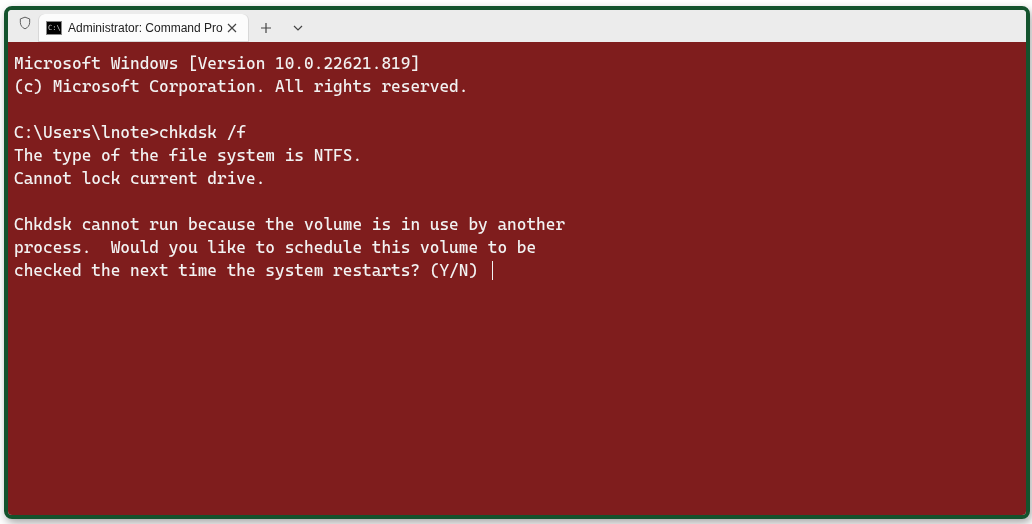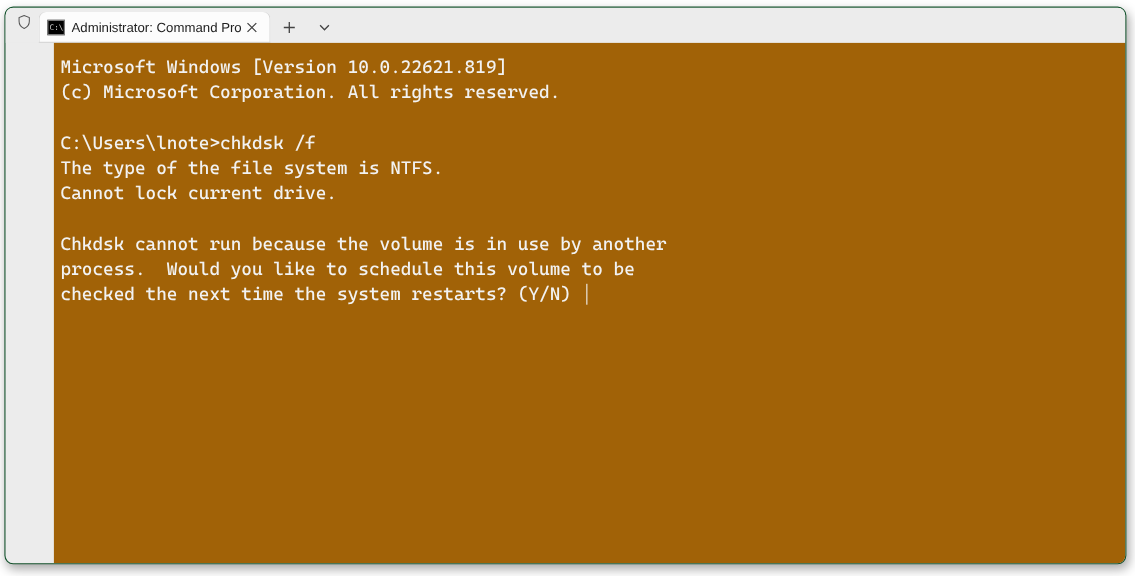--- a/index.html
+++ b/index.html
@@ -8,21 +8,21 @@
     background:#fff;
     font-family:"Segoe UI",Arial,sans-serif;
     position:relative;
   }
   .window{
     position:absolute;left:4px;top:6px;width:1018px;height:505px;
     border-radius:8px;
     background:#ececec;
     box-shadow:2px 4px 10px rgba(0,0,0,.35);
     overflow:hidden;
-    border:1px solid #14532d;
+    border:4px solid #14532d;
   }
   
   .titlebar{
     height:32px;
     display:flex;
     align-items:flex-end;
     padding:0 6px;
     background:#ececec;
     font-size:12px;
     color:#222;
@@ -59,28 +59,27 @@
     color:#444;border-radius:3px;font-size:12px;line-height:1;
     cursor:pointer;
   }
   .tabbar-btn{
     width:30px;height:28px;display:flex;align-items:center;justify-content:center;
     color:#444;font-size:14px;cursor:pointer;border-radius:4px;margin-left:2px;
   }
   
   .terminal{
     position:absolute;left:0;top:32px;right:0;bottom:0;
-    background:#a16207;
+    background:#7f1d1d;
     color:#f2f2f2;
     font-family:"Cascadia Mono",Consolas,monospace;
     font-size:16.5px;
     line-height:23px;
     padding:10px 6px;
     white-space:pre-wrap;
-    margin-left:44px;
   }
   .cursor{
     display:inline-block;width:1px;height:19px;background:#f2f2f2;
     vertical-align:text-bottom;margin-left:4px;
     animation:blink 1s step-end infinite;
   }
   @keyframes blink{50%{opacity:0;}}
 </style>
 </head>
 <body>

